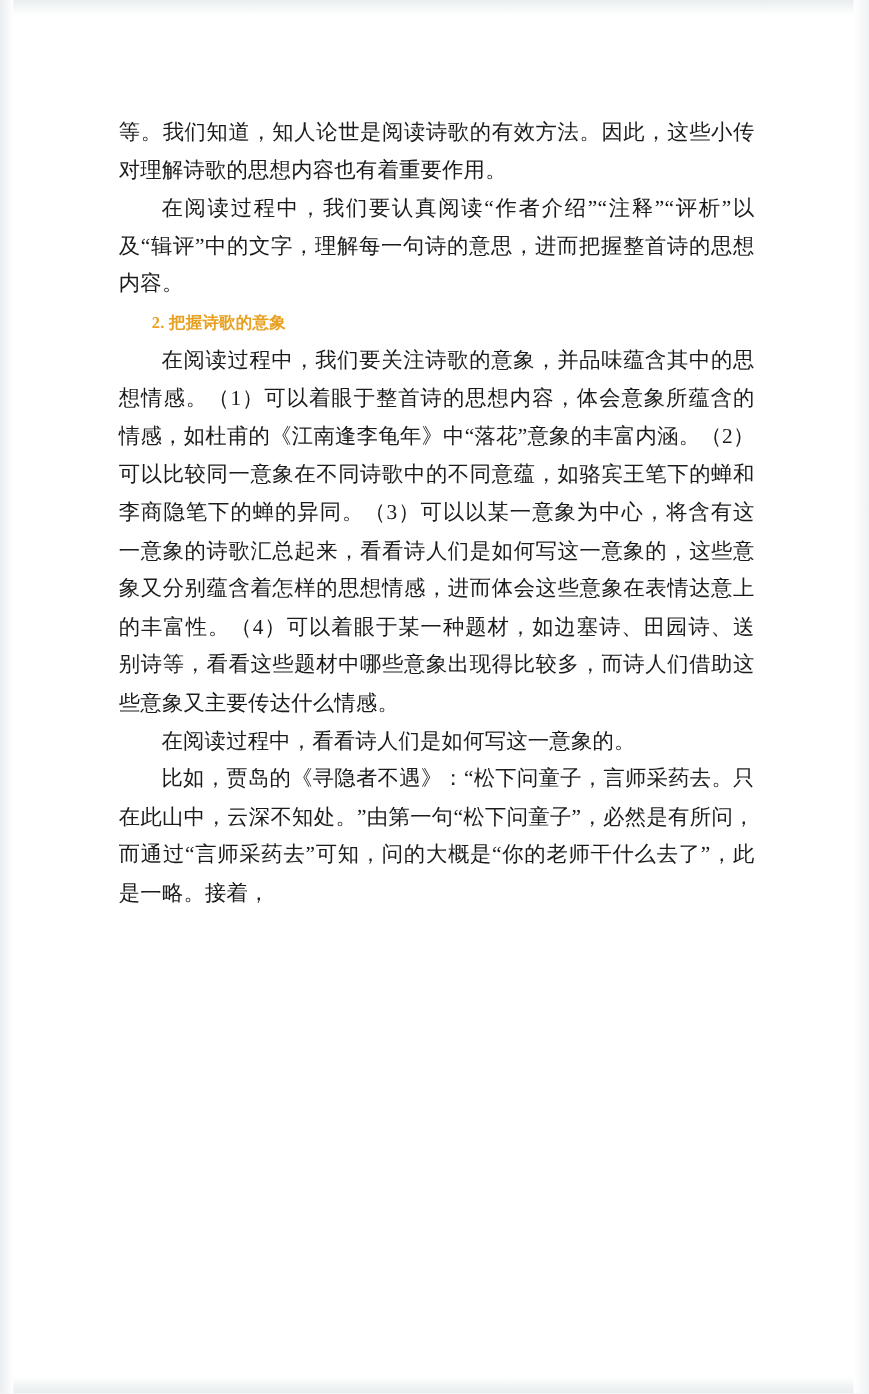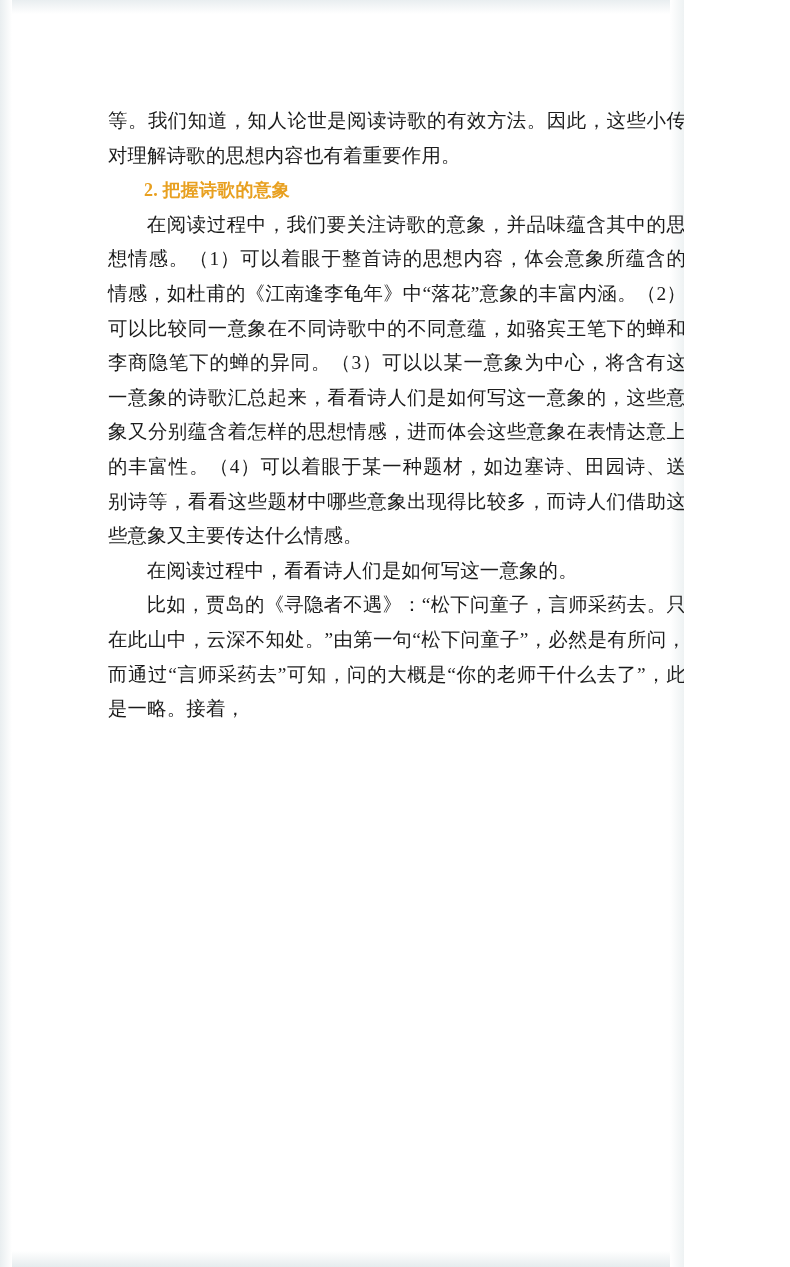--- a/index.html
+++ b/index.html
@@ -7,21 +7,21 @@
     padding: 0;
     background: #ffffff;
   }
   body {
     width: 790px;
     height: 1267px;
     font-family: "Liberation Serif", "DejaVu Serif", serif;
   }
   .page {
     position: relative;
-    width: 684px;
+    width: 790px;
     height: 1267px;
     background: #ffffff;
     box-sizing: border-box;
     overflow: hidden;
   }
   
   .page-edge-top {
     position: absolute;
     top: 0; left: 0; right: 0;
     height: 14px;
@@ -58,37 +58,38 @@
     color: #1b1b1b;
     text-align: justify;
     text-justify: inter-ideograph;
     letter-spacing: 0.2px;
   }
   p.indent {
     text-indent: 2em;
   }
   h3.subhead {
     margin: 0;
-    font-size: 18px;
+    font-size: 15px;
     line-height: 34.6px;
     font-weight: bold;
     color: #e8a020;
     text-indent: 2em;
     letter-spacing: 0.2px;
   }
 </style>
 </head>
 <body>
 
 <div class="page">
   <div class="page-edge-top"></div>
   <div class="page-edge-bottom"></div>
   <div class="page-edge-left"></div>
   <div class="page-edge-right"></div>
 
   <div class="content">
     <p class="para">等。我们知道，知人论世是阅读诗歌的有效方法。因此，这些小传对理解诗歌的思想内容也有着重要作用。</p>
+    <p class="para indent">在阅读过程中，我们要认真阅读“作者介绍”“注释”“评析”以及“辑评”中的文字，理解每一句诗的意思，进而把握整首诗的思想内容。</p>
     <h3 class="subhead">2. 把握诗歌的意象</h3>
     <p class="para indent">在阅读过程中，我们要关注诗歌的意象，并品味蕴含其中的思想情感。（1）可以着眼于整首诗的思想内容，体会意象所蕴含的情感，如杜甫的《江南逢李龟年》中“落花”意象的丰富内涵。（2）可以比较同一意象在不同诗歌中的不同意蕴，如骆宾王笔下的蝉和李商隐笔下的蝉的异同。（3）可以以某一意象为中心，将含有这一意象的诗歌汇总起来，看看诗人们是如何写这一意象的，这些意象又分别蕴含着怎样的思想情感，进而体会这些意象在表情达意上的丰富性。（4）可以着眼于某一种题材，如边塞诗、田园诗、送别诗等，看看这些题材中哪些意象出现得比较多，而诗人们借助这些意象又主要传达什么情感。</p>
     <p class="para indent">在阅读过程中，看看诗人们是如何写这一意象的。</p>
     <p class="para indent">比如，贾岛的《寻隐者不遇》：“松下问童子，言师采药去。只在此山中，云深不知处。”由第一句“松下问童子”，必然是有所问，而通过“言师采药去”可知，问的大概是“你的老师干什么去了”，此是一略。接着，</p>
   </div>
 </div>
 
 </body></html>

